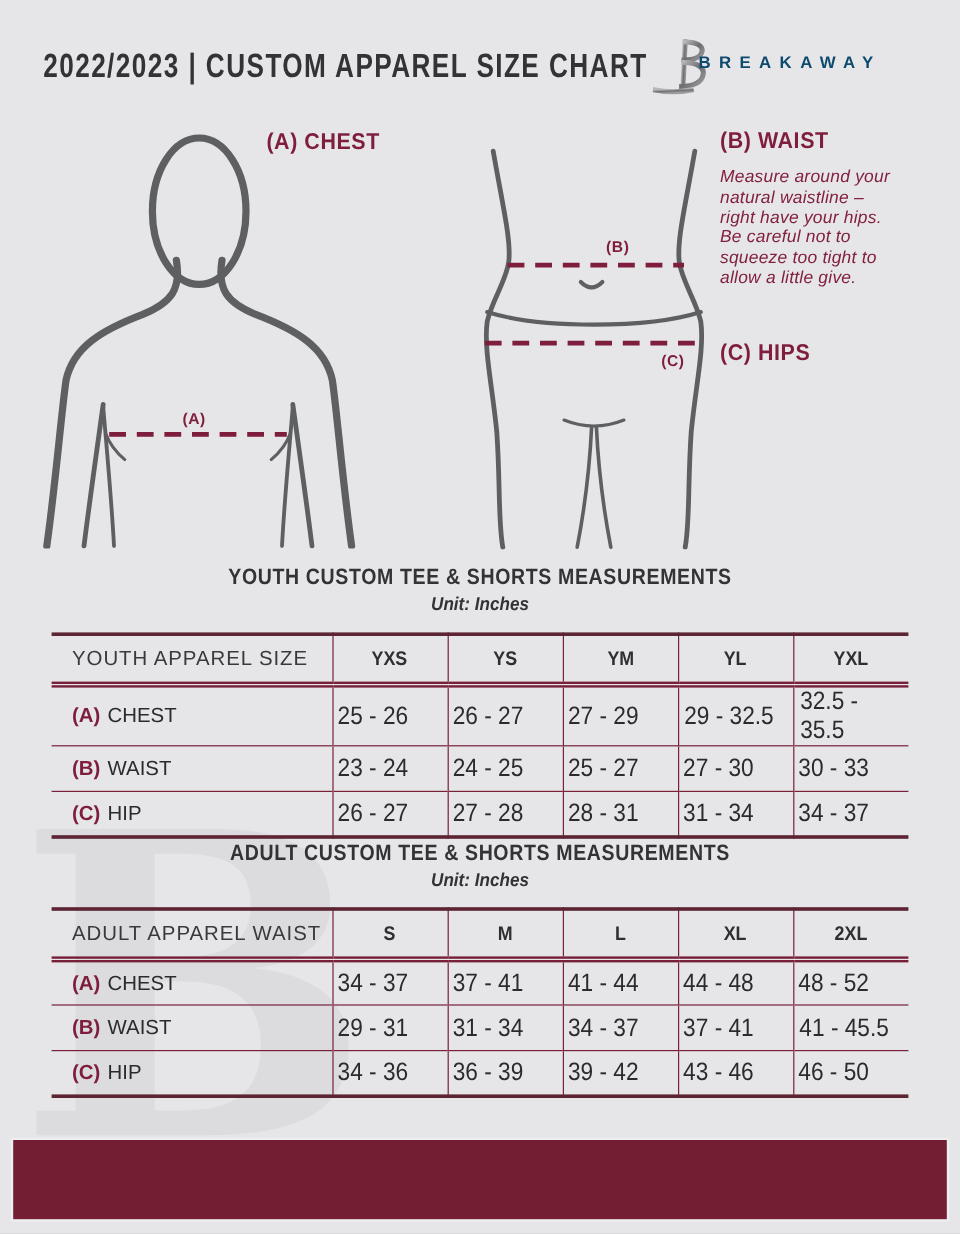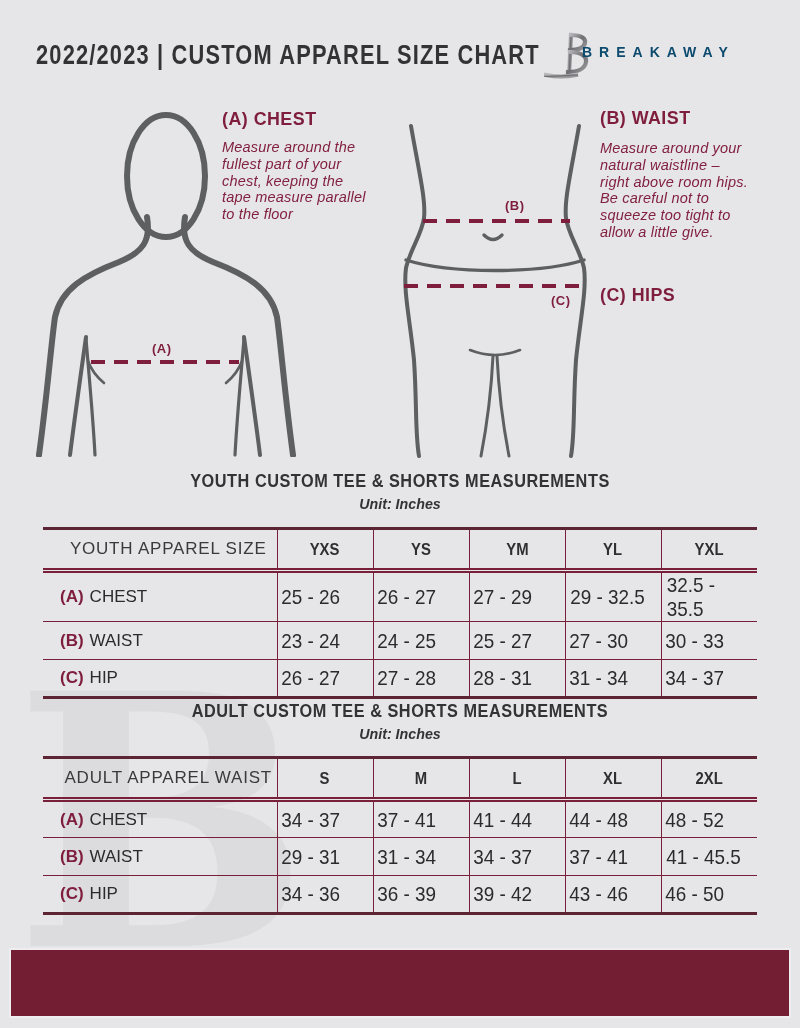--- a/index.html
+++ b/index.html
@@ -49,21 +49,21 @@
     border-top:3px solid #5d2433; border-bottom:3px solid #5d2433; z-index:1;
   }
   table.size col.c-label{ width:234px; }
   table.size col.c-size{ width:96px; }
   table.size th, table.size td{ background:transparent; }
   table.size th{
     height:42px; font-size:16.5px; font-weight:700; text-align:center; color:#2f2f31;
     border-bottom:5px double #78203a; vertical-align:middle;
   }
   table.size th.lbl{
-    text-align:center; padding-left:17px; font-weight:400; font-size:17px;
+    text-align:left; padding-left:17px; font-weight:400; font-size:17px;
     letter-spacing:.8px; color:#3a3a3c;
   }
   table.size td{
     height:38px; font-size:21px; text-align:left; vertical-align:middle; color:#2b2b2d;
   }
   table.size td.lbl{ text-align:left; padding-left:17px; font-size:17px; }
   table.size th + th, table.size td + td{ border-left:1.6px solid #78203a;margin-left:16px; }
   table.size tbody tr + tr td{ border-top:1.6px solid #78203a; }
   .pfx{ font-weight:700; color:#7e1e3c; margin-right:6px; }
   .cond{ display:inline-block; transform:scaleX(.9); }
@@ -132,30 +132,25 @@
       <path stroke-width="3" d="M103,234 C101,276 96,308 91,334"></path>
       <path stroke-width="3" d="M107,234 C109,276 114,308 119,334"></path>
     </g>
     <path d="M33,99 L180,99" stroke="#7e1e3c" stroke-width="4" stroke-dasharray="14 9" fill="none"></path>
     <path d="M14,164 L196,164" stroke="#7e1e3c" stroke-width="4" stroke-dasharray="14 9" fill="none"></path>
   </svg>
   <div class="marker" style="left:505px; top:198px;">(B)</div>
   <div class="marker" style="left:551px; top:293px;">(C)</div>
 
   <div class="guide-heading" style="left:222px; top:108px;">(A) CHEST</div>
-  <div class="guide-body" style="left:222px; top:139px; width:195px;">Measure around the
-fullest part of your
-chest, keeping the
-tape measure parallel
-to the floor</div>
 
   <div class="guide-heading" style="left:600px; top:107px;">(B) WAIST</div>
   <div class="guide-body" style="left:600px; top:140px; width:200px;">Measure around your
 natural waistline –
-right above room hips.
+right have your hips.
 Be careful not to
 squeeze too tight to
 allow a little give.</div>
 
   <div class="guide-heading" style="left:600px; top:284px;">(C) HIPS</div>
 
   <div class="tbl-title" style="top:470px;">YOUTH CUSTOM TEE &amp; SHORTS MEASUREMENTS</div>
   <div class="tbl-unit" style="top:495px;">Unit: Inches</div>
 
   <table class="size" style="top:527px;">

